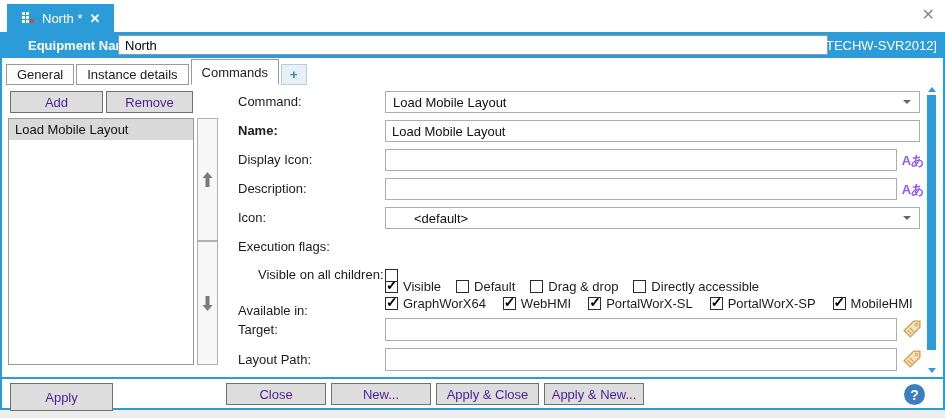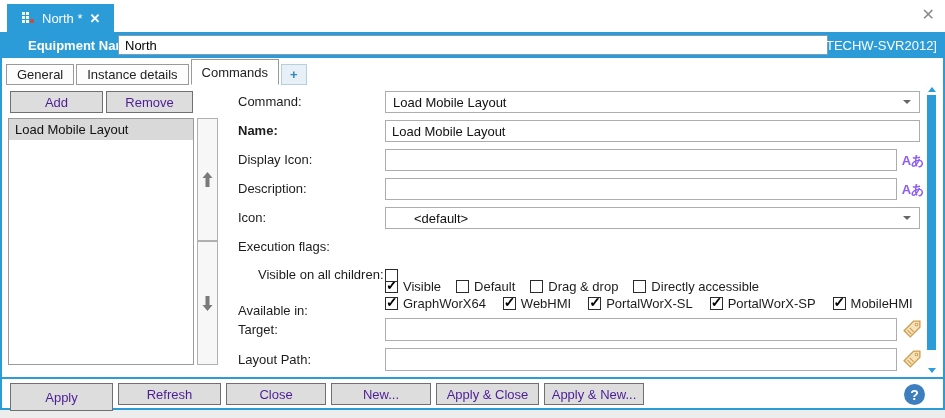--- a/index.html
+++ b/index.html
@@ -234,21 +234,20 @@
     <path d="M4 9 L7.5 12.5 M6 7 L9.5 10.5" stroke="#cf9d4d" stroke-width="1"></path>
   </svg>
 
   <div class="scrollbar">
     <span class="sb-arrow-up"></span>
     <div class="sb-thumb"></div>
     <span class="sb-arrow-down"></span>
   </div>
 
   <div class="btn" style="left:10px;  top:383px; width:103px; height:28px;">Apply</div>
-  <div class="btn" style="left:118px; top:383px; width:103px; height:22px;">Refresh</div>
   <div class="btn" style="left:226px; top:383px; width:100px; height:22px;">Close</div>
   <div class="btn" style="left:331px; top:383px; width:100px; height:22px;">New...</div>
   <div class="btn" style="left:436px; top:383px; width:103px; height:22px;">Apply &amp; Close</div>
   <div class="btn" style="left:544px; top:383px; width:100px; height:22px;">Apply &amp; New...</div>
 
   <div class="help-btn">?</div>
 
 </div>
 
 </body></html>

